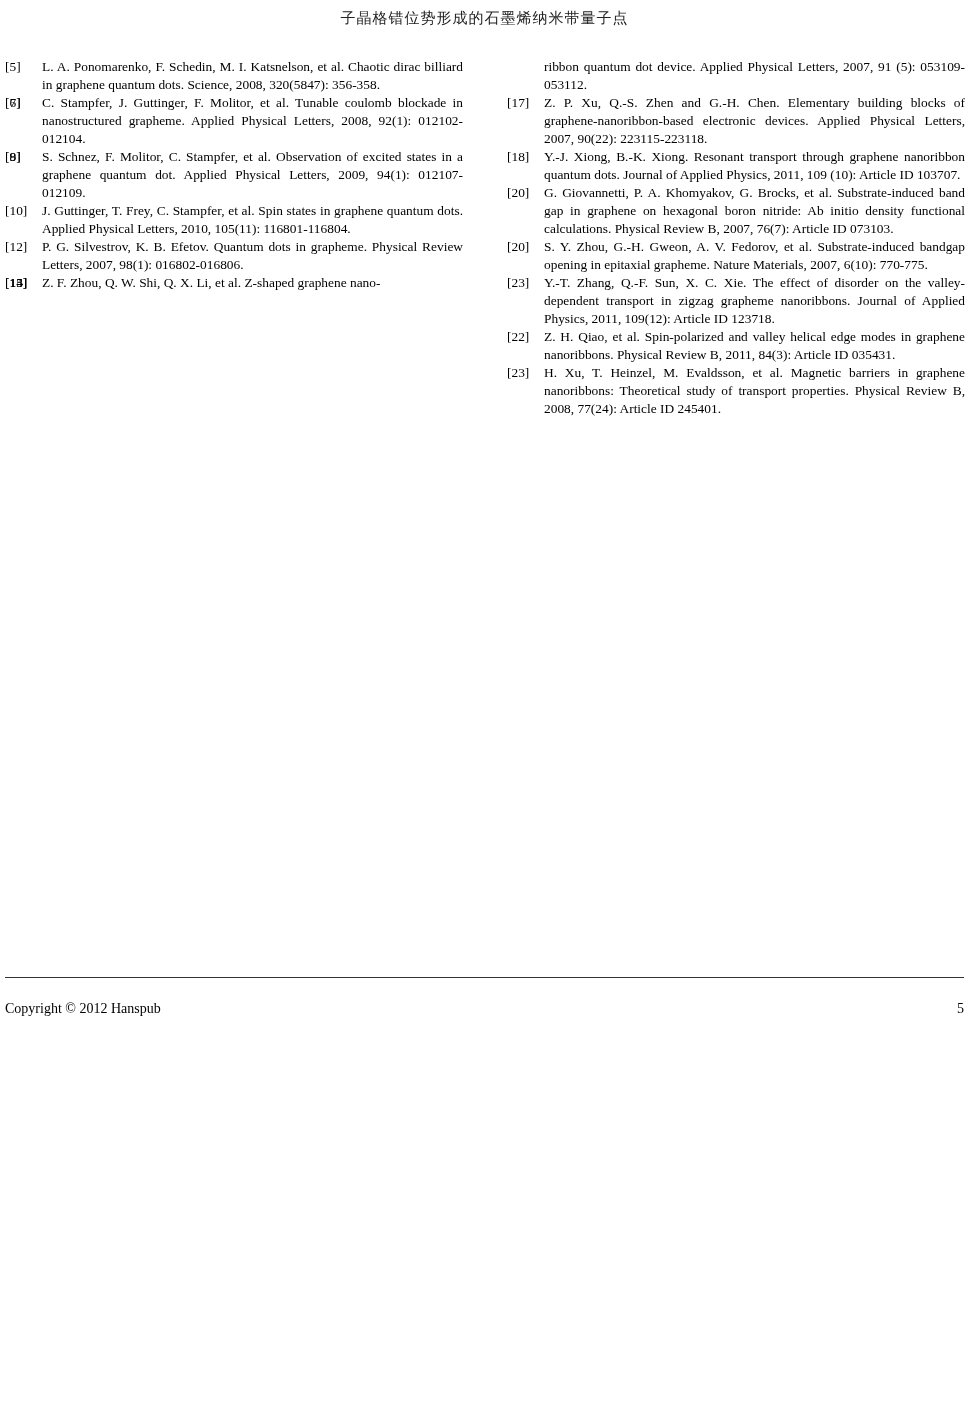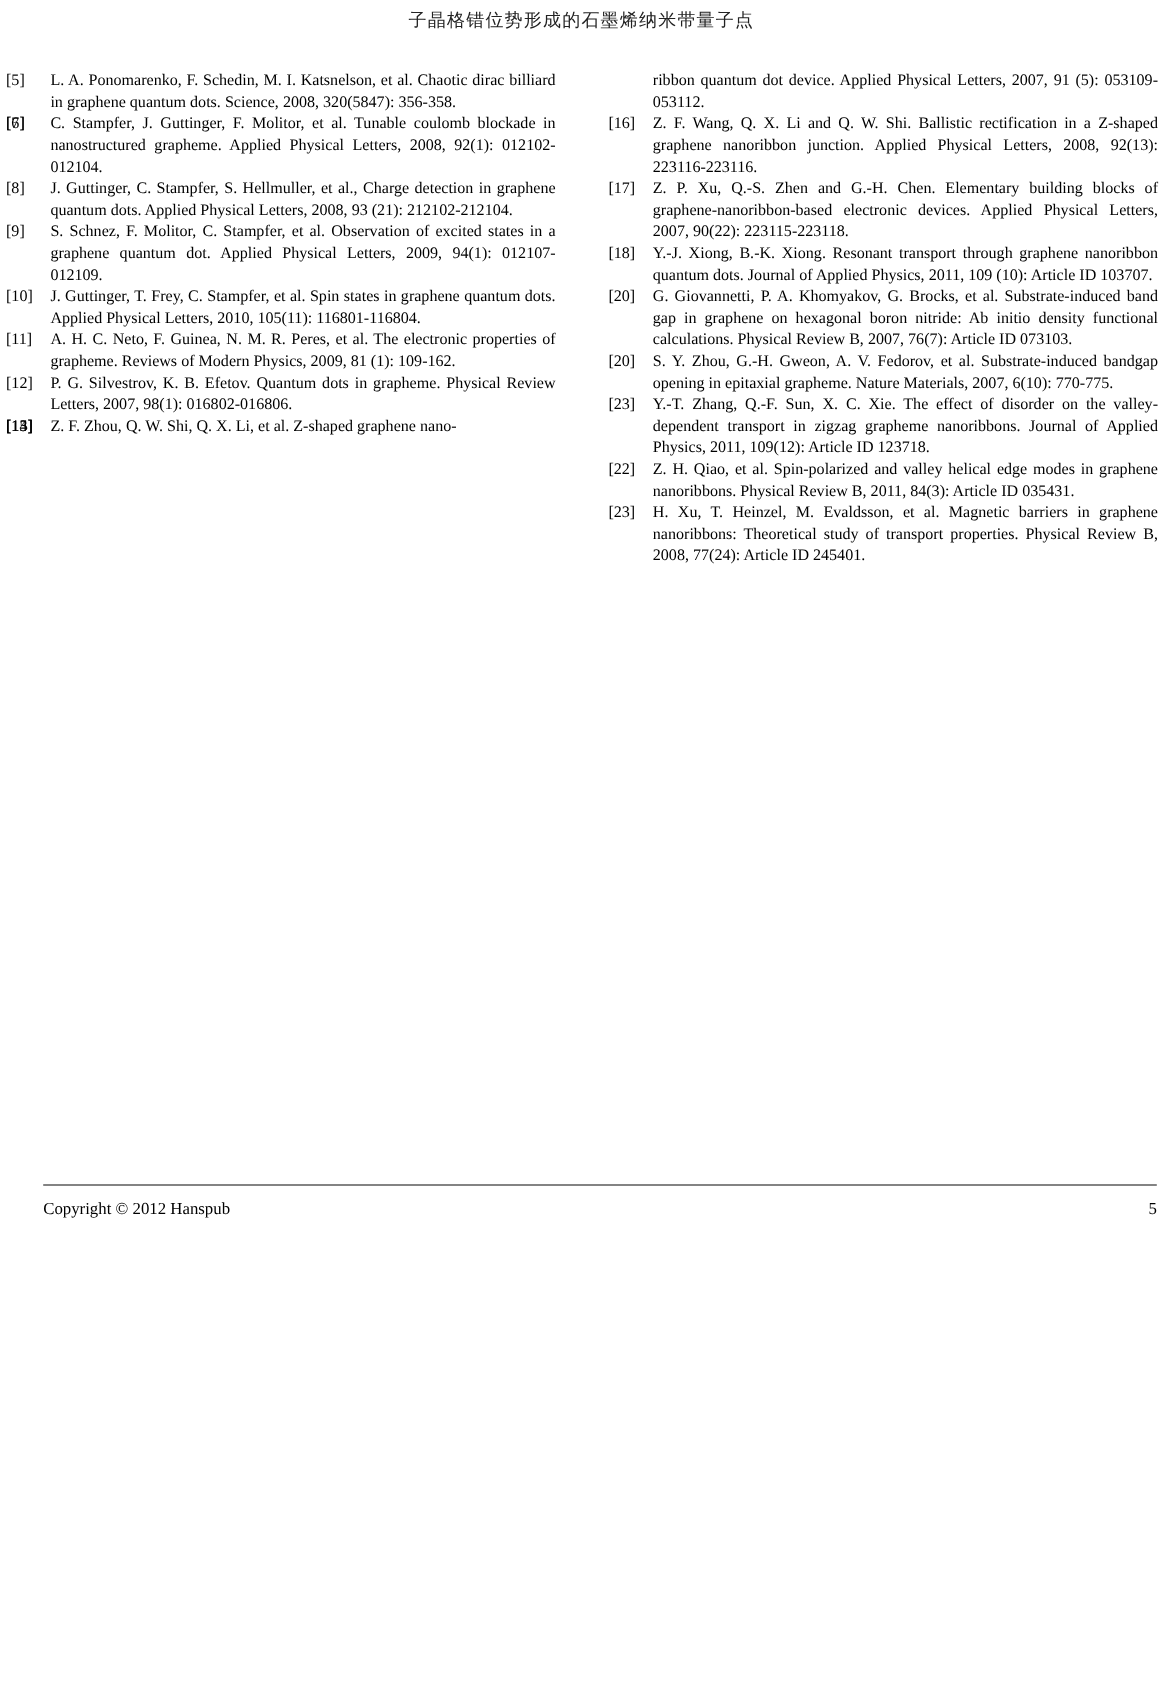--- a/index.html
+++ b/index.html
@@ -46,27 +46,26 @@
     left: 0;
     top: 0;
     text-align: left;
   }
   .footer {
     position: absolute;
     left: 5px;
     right: 4px;
     bottom: 4px;
     border-top: 1px solid #333333;
-    padding-top: 12px;
+    padding-top: 22px;
     display: flex;
     justify-content: space-between;
     align-items: baseline;
     font-size: 14px;
     line-height: 18px;
-    margin-left: 31px;
   }
 </style>
 </head>
 <body>
 
 <div class="page">
 
   <div class="header">
     <span>子晶格错位势形成的石墨烯纳米带量子点</span>
   </div>
@@ -80,33 +79,28 @@
       </div>
       <div class="ref">
         <span class="ref-num">[6]</span>
       </div>
       <div class="ref">
         <span class="ref-num">[7]</span>
         <span class="ref-text">C. Stampfer, J. Guttinger, F. Molitor, et al. Tunable coulomb blockade in nanostructured grapheme. Applied Physical Letters, 2008, 92(1): 012102-012104.</span>
       </div>
       <div class="ref">
         <span class="ref-num">[8]</span>
-        <span class="ref-text">J. Guttinger, C. Stampfer, S. Hellmuller, et al., Charge detection in graphene quantum dots. Applied Physical Letters, 2008, 93 (21): 212102-212104.</span>
       </div>
       <div class="ref">
         <span class="ref-num">[9]</span>
         <span class="ref-text">S. Schnez, F. Molitor, C. Stampfer, et al. Observation of excited states in a graphene quantum dot. Applied Physical Letters, 2009, 94(1): 012107-012109.</span>
       </div>
       <div class="ref">
         <span class="ref-num">[10]</span>
         <span class="ref-text">J. Guttinger, T. Frey, C. Stampfer, et al. Spin states in graphene quantum dots. Applied Physical Letters, 2010, 105(11): 116801-116804.</span>
-      </div>
-      <div class="ref">
-        <span class="ref-num">[11]</span>
-        <span class="ref-text">A. H. C. Neto, F. Guinea, N. M. R. Peres, et al. The electronic properties of grapheme. Reviews of Modern Physics, 2009, 81 (1): 109-162.</span>
       </div>
       <div class="ref">
         <span class="ref-num">[12]</span>
         <span class="ref-text">P. G. Silvestrov, K. B. Efetov. Quantum dots in grapheme. Physical Review Letters, 2007, 98(1): 016802-016806.</span>
       </div>
       <div class="ref">
         <span class="ref-num">[13]</span>
       </div>
       <div class="ref">
         <span class="ref-num">[14]</span>
@@ -114,24 +108,20 @@
       <div class="ref">
         <span class="ref-num">[15]</span>
         <span class="ref-text">Z. F. Zhou, Q. W. Shi, Q. X. Li, et al. Z-shaped graphene nano-</span>
       </div>
     </div>
 
     <div class="col">
       <div class="ref">
         <span class="ref-num"></span>
         <span class="ref-text">ribbon quantum dot device. Applied Physical Letters, 2007, 91 (5): 053109-053112.</span>
-      </div>
-      <div class="ref">
-        <span class="ref-num">[16]</span>
-        <span class="ref-text">Z. F. Wang, Q. X. Li and Q. W. Shi. Ballistic rectification in a Z-shaped graphene nanoribbon junction. Applied Physical Letters, 2008, 92(13): 223116-223116.</span>
       </div>
       <div class="ref">
         <span class="ref-num">[17]</span>
         <span class="ref-text">Z. P. Xu, Q.-S. Zhen and G.-H. Chen. Elementary building blocks of graphene-nanoribbon-based electronic devices. Applied Physical Letters, 2007, 90(22): 223115-223118.</span>
       </div>
       <div class="ref">
         <span class="ref-num">[18]</span>
         <span class="ref-text">Y.-J. Xiong, B.-K. Xiong. Resonant transport through graphene nanoribbon quantum dots. Journal of Applied Physics, 2011, 109 (10): Article ID 103707.</span>
       </div>
       <div class="ref">

